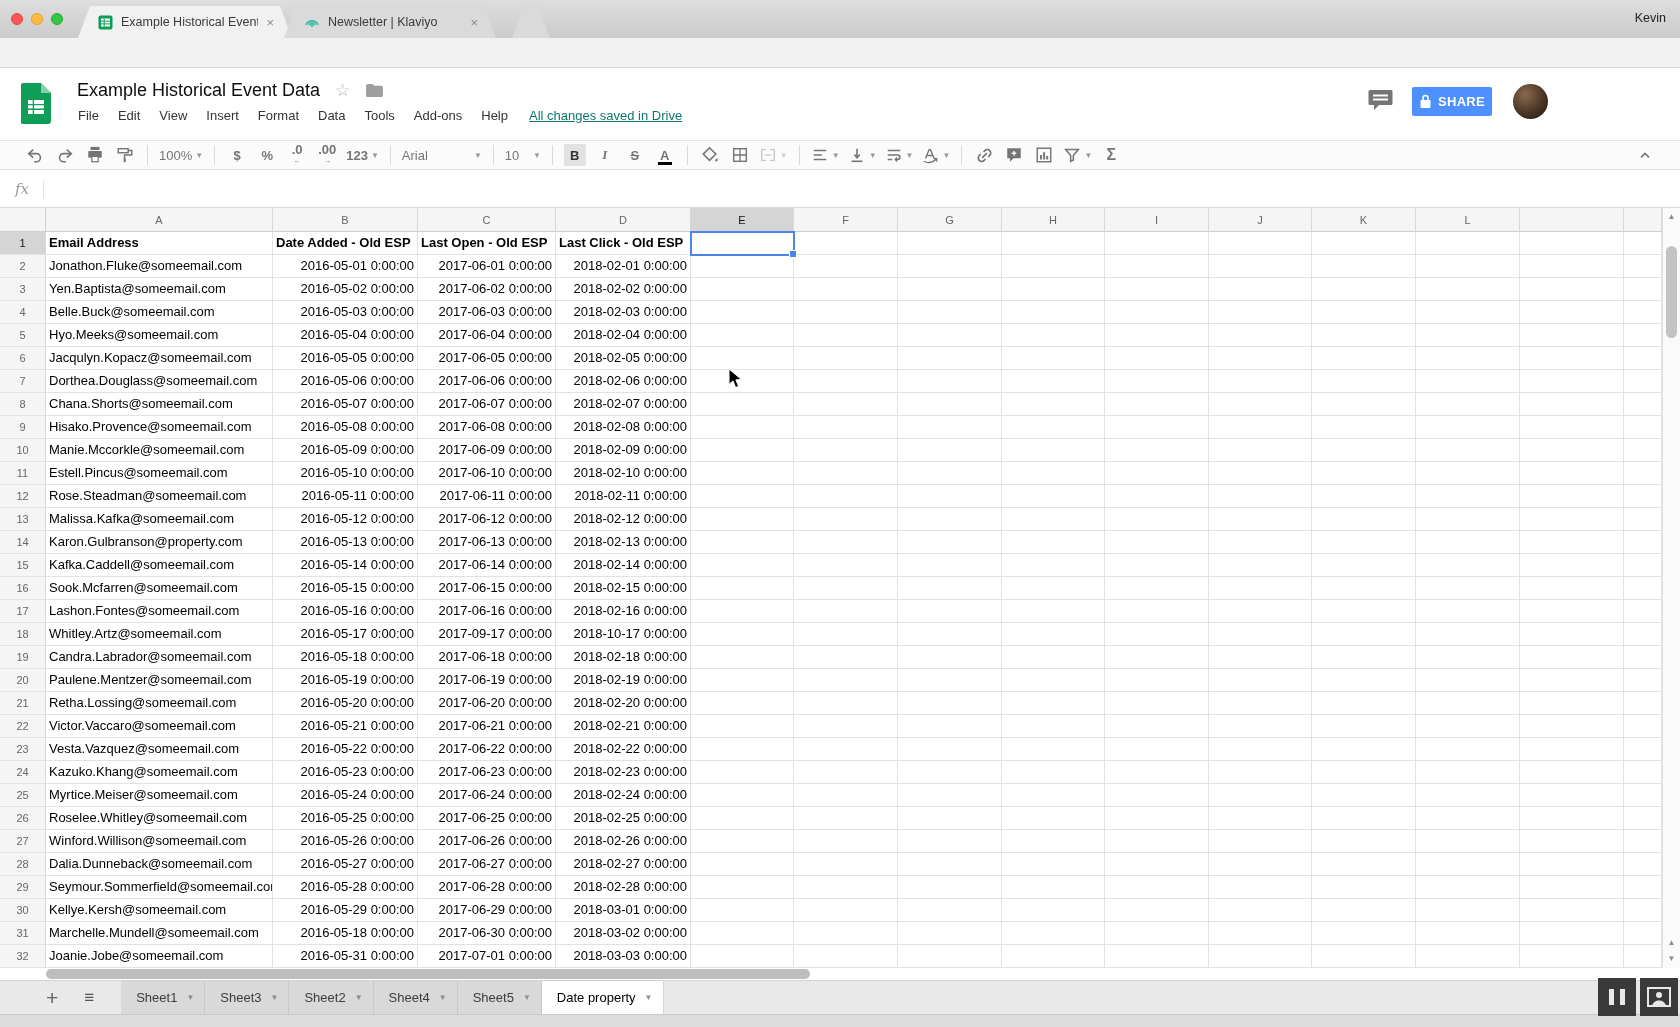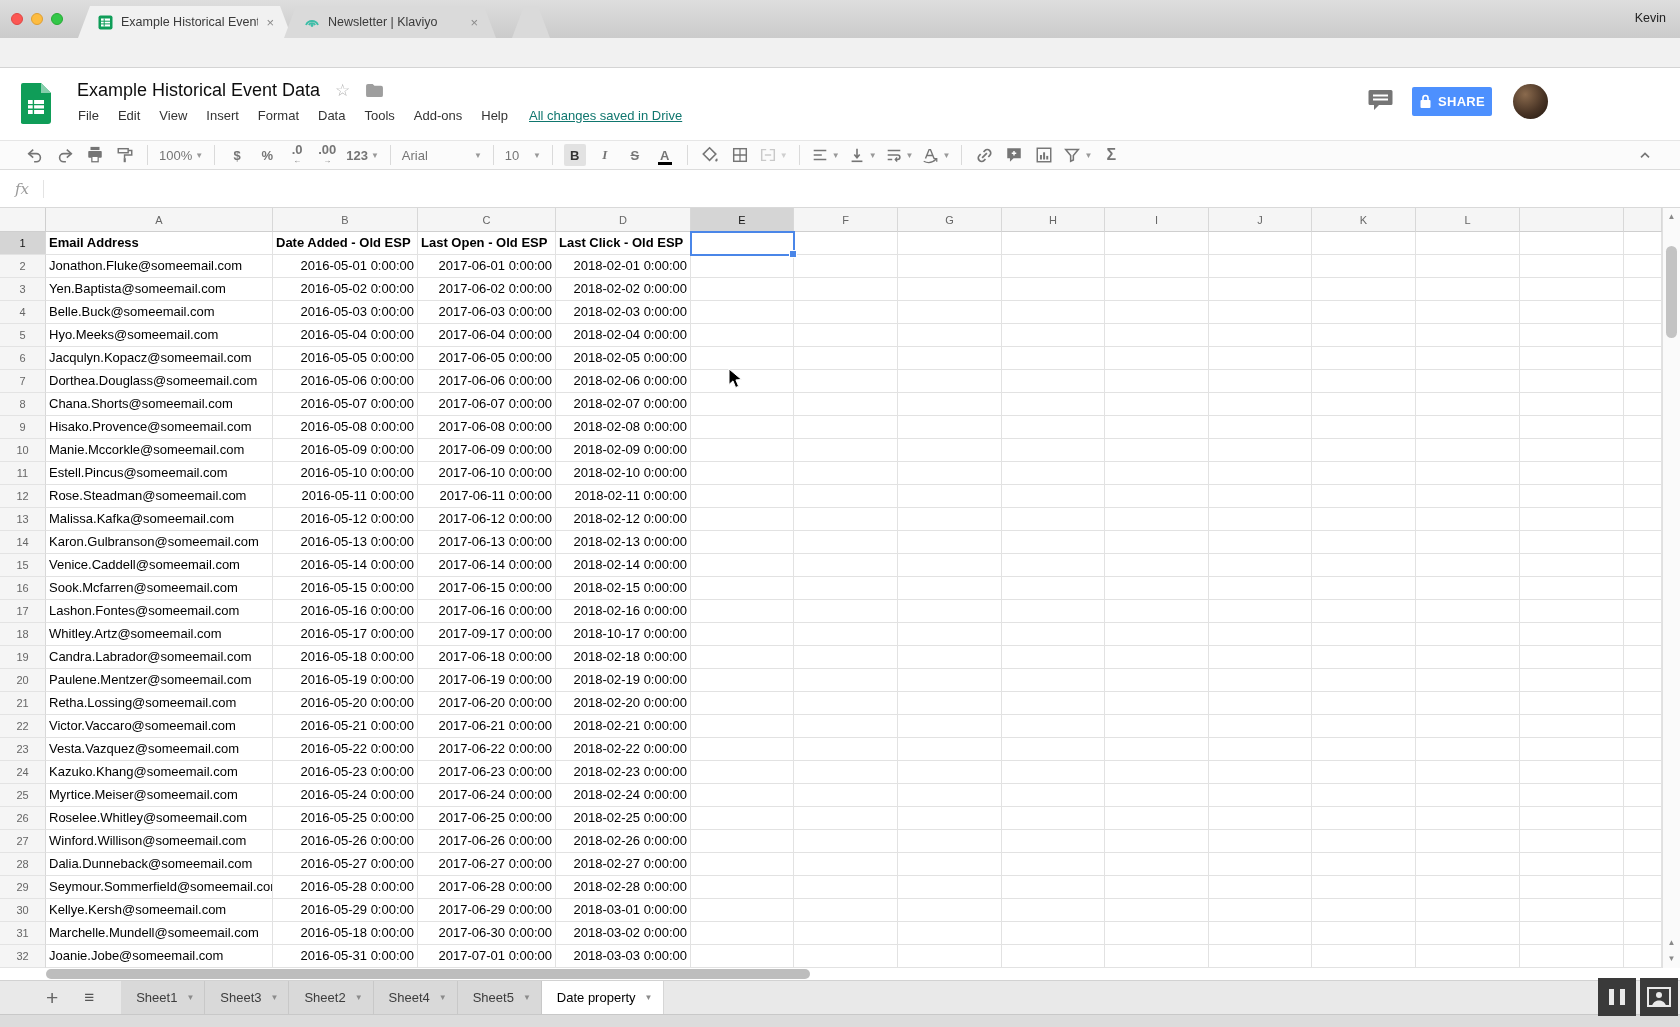--- a/index.html
+++ b/index.html
@@ -674,38 +674,38 @@
       <div class="cell" style="width: 103px; min-width: 103px;"></div>
       <div class="cell" style="width: 104px; min-width: 104px;"></div>
       <div class="cell" style="width: 103px; min-width: 103px;"></div>
       <div class="cell" style="width: 104px; min-width: 104px;"></div>
       <div class="cell" style="width: 104px; min-width: 104px;"></div>
       <div class="cell" style="width: 104px; min-width: 104px;"></div>
       <div class="cell" style="width: 38px; min-width: 38px;"></div>
     </div>
     <div class="gridrow">
       <div class="rn">14</div>
-      <div class="cell" style="width: 227px; min-width: 227px;">Karon.Gulbranson@someemail.com</div>
+      <div class="cell" style="width: 227px; min-width: 227px;">Karon.Gulbranson@property.com</div>
       <div class="cell right" style="width: 145px; min-width: 145px;">2016-05-13 0:00:00</div>
       <div class="cell right" style="width: 138px; min-width: 138px;">2017-06-13 0:00:00</div>
       <div class="cell right" style="width: 135px; min-width: 135px;">2018-02-13 0:00:00</div>
       <div class="cell" style="width: 103px; min-width: 103px;"></div>
       <div class="cell" style="width: 104px; min-width: 104px;"></div>
       <div class="cell" style="width: 104px; min-width: 104px;"></div>
       <div class="cell" style="width: 103px; min-width: 103px;"></div>
       <div class="cell" style="width: 104px; min-width: 104px;"></div>
       <div class="cell" style="width: 103px; min-width: 103px;"></div>
       <div class="cell" style="width: 104px; min-width: 104px;"></div>
       <div class="cell" style="width: 104px; min-width: 104px;"></div>
       <div class="cell" style="width: 104px; min-width: 104px;"></div>
       <div class="cell" style="width: 38px; min-width: 38px;"></div>
     </div>
     <div class="gridrow">
       <div class="rn">15</div>
-      <div class="cell" style="width: 227px; min-width: 227px;">Venice.Caddell@someemail.com</div>
+      <div class="cell" style="width: 227px; min-width: 227px;">Kafka.Caddell@someemail.com</div>
       <div class="cell right" style="width: 145px; min-width: 145px;">2016-05-14 0:00:00</div>
       <div class="cell right" style="width: 138px; min-width: 138px;">2017-06-14 0:00:00</div>
       <div class="cell right" style="width: 135px; min-width: 135px;">2018-02-14 0:00:00</div>
       <div class="cell" style="width: 103px; min-width: 103px;"></div>
       <div class="cell" style="width: 104px; min-width: 104px;"></div>
       <div class="cell" style="width: 104px; min-width: 104px;"></div>
       <div class="cell" style="width: 103px; min-width: 103px;"></div>
       <div class="cell" style="width: 104px; min-width: 104px;"></div>
       <div class="cell" style="width: 103px; min-width: 103px;"></div>
       <div class="cell" style="width: 104px; min-width: 104px;"></div>

